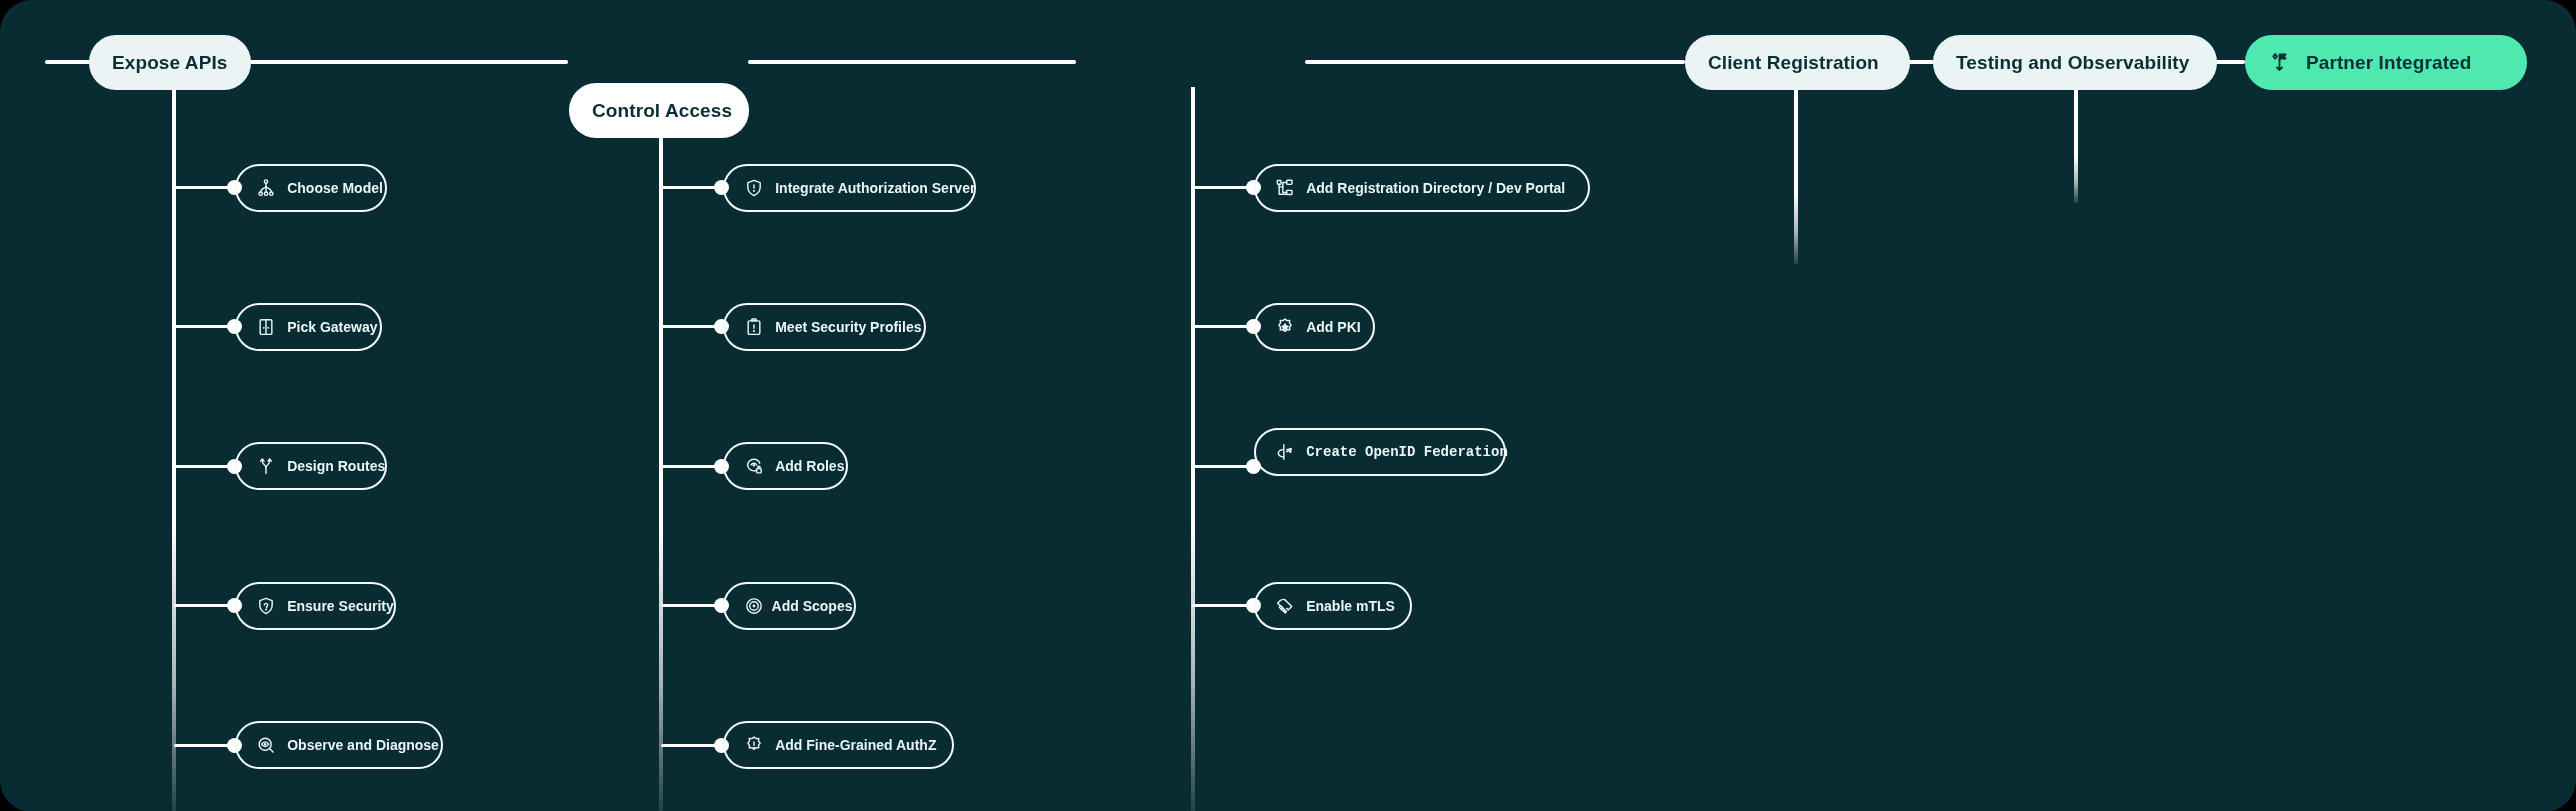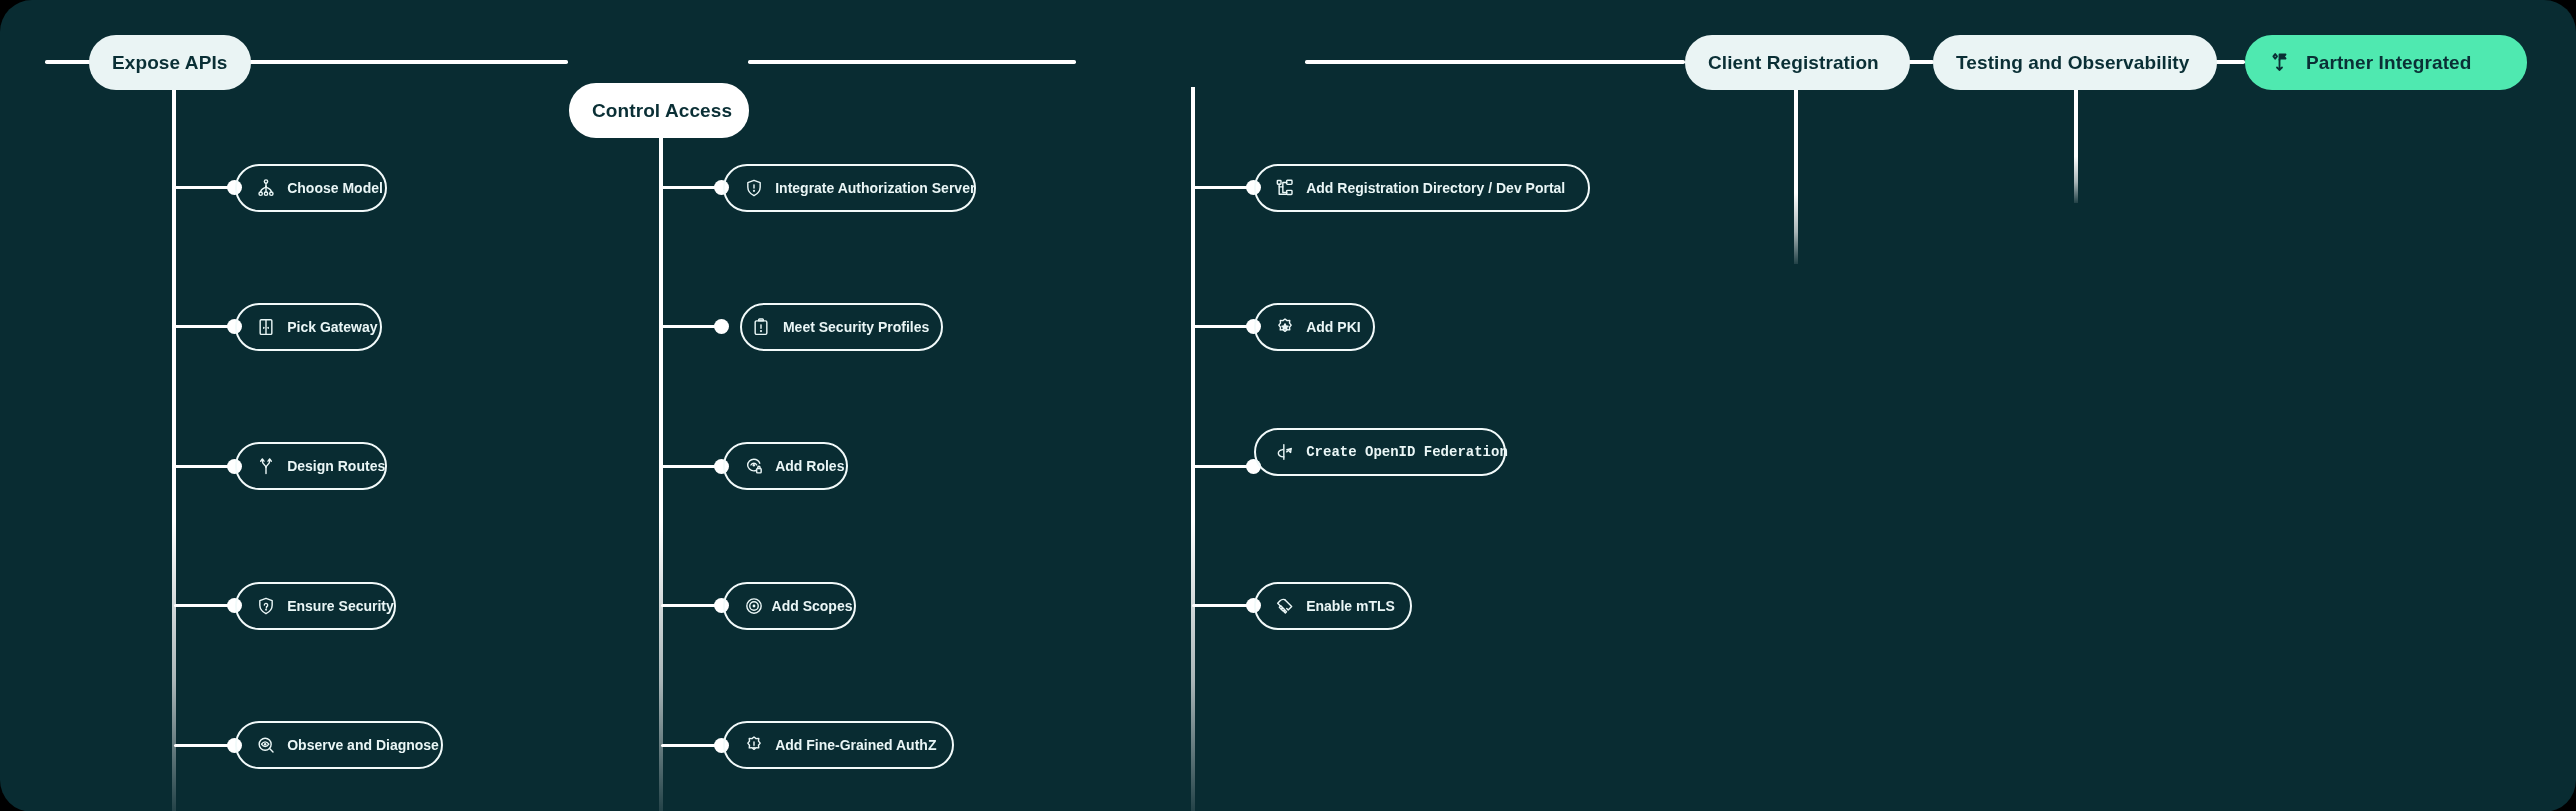--- a/index.html
+++ b/index.html
@@ -246,21 +246,21 @@
     <span class="ico">
       <svg viewBox="0 0 24 24" fill="none" stroke="#EAF6F6" stroke-width="1.7" stroke-linecap="round" stroke-linejoin="round">
         <path d="M12 2.8 L19.4 5.6 v5.4 c0 5 -3.3 8 -7.4 10.2 C7.9 19 4.6 16 4.6 11 V5.6 Z"></path>
         <path d="M12 8.2 v3.9"></path>
           <circle cx="12" cy="15.3" r="0.5" fill="#EAF6F6"></circle>
       </svg>
     </span>
     <span class="child-label">Integrate Authorization Server</span>
   </div>
 
-  <div class="child-node" style="left:740px; top:303px; width:203px;justify-content:center;">
+  <div class="child-node" style="left:723px; top:303px; width:203px;">
     <span class="ico">
       <svg viewBox="0 0 24 24" fill="none" stroke="#EAF6F6" stroke-width="1.7" stroke-linecap="round" stroke-linejoin="round">
         <rect x="5" y="4.6" width="14" height="16.2" rx="1.6"></rect>
         <path d="M9.2 4.6 V3.4 a1 1 0 0 1 1 -1 h3.6 a1 1 0 0 1 1 1 v1.2 Z"></path>
         <path d="M12 9.4 v4.2"></path>
           <circle cx="12" cy="16.8" r="0.5" fill="#EAF6F6"></circle>
       </svg>
     </span>
     <span class="child-label">Meet Security Profiles</span>
   </div>

